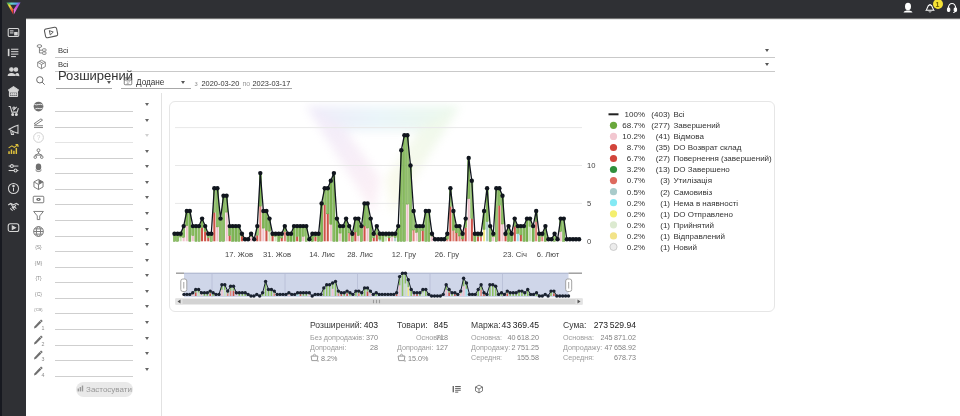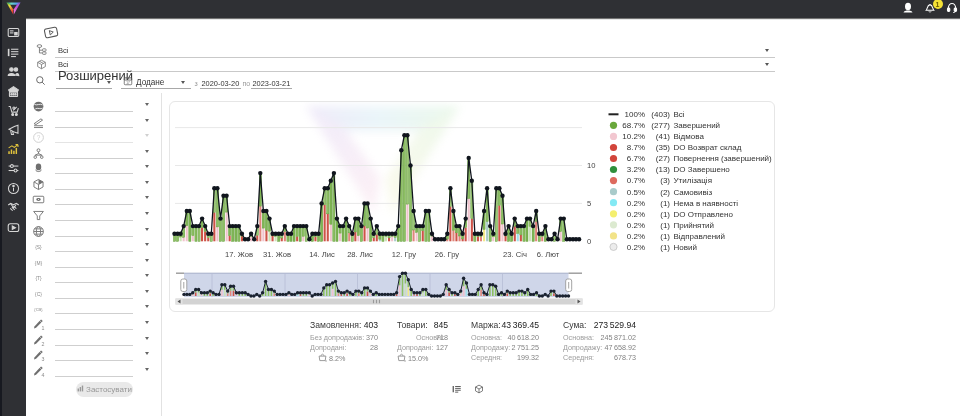--- a/index.html
+++ b/index.html
@@ -178,21 +178,21 @@
     <line x1="11" y1="1.5" x2="11" y2="4"></line>
     <text x="8" y="12.5" text-anchor="middle" style="font:5px 'Liberation Sans'" fill="#666" stroke="none">17</text>
   </svg>
 <div class="txt" style="left:136px;top:78px;font-size:8.2px">Додане</div>
 <div class="car" style="left:181px;top:81px"></div>
 <div class="ul" style="left:121px;top:88px;width:70px;background:#a8a8a8"></div>
 <div class="txt gray" style="left:194.5px;top:79.5px;font-size:7px">з</div>
 <div class="txt" style="left:201.5px;top:79px;font-size:7.4px">2020-03-20</div>
 <div class="ul" style="left:200px;top:88px;width:40.5px;background:#a8a8a8"></div>
 <div class="txt gray" style="left:242.5px;top:79.5px;font-size:7px">по</div>
-<div class="txt" style="left:252.5px;top:79px;font-size:7.4px">2023-03-21</div>
+<div class="txt" style="left:252.5px;top:79px;font-size:7.4px">2023-03-17</div>
 <div class="ul" style="left:251px;top:88px;width:41px;background:#a8a8a8"></div>
 
 <div class="frow" style="top:98.9px">
 <span class="fic"><svg width="13" height="13" viewBox="0 0 16 16" fill="none" stroke="#7a7a7a" stroke-width="1.2">
         <circle cx="8" cy="8" r="6" fill="#6f6f6f" stroke="none"></circle>
         <path d="M3 5.5 C6 7 10 4 13 6 M4 11 C7 9 11 12 13 10" stroke="#fff" stroke-width="1"></path>
       </svg></span>
 <span class="ful" style="background:#cfcfcf"></span>
 <span class="fcar" style="color:#666"></span>
 </div>
@@ -1089,27 +1089,27 @@
 <text x="475" y="136.7" text-anchor="end" class="lg">0.2%</text>
 <text x="500" y="136.7" text-anchor="end" class="lg">(1)</text>
 <text x="503.5" y="136.7" class="lg">Відправлений</text>
 <circle cx="443.5" cy="144.9" r="3.6" fill="#ececec" stroke="#bbb" stroke-width="0.7"></circle>
 <text x="475" y="147.7" text-anchor="end" class="lg">0.2%</text>
 <text x="500" y="147.7" text-anchor="end" class="lg">(1)</text>
 <text x="503.5" y="147.7" class="lg">Новий</text>
 </svg>
 </div>
 
-<div class="stath" style="left:310px;top:319.5px">Замовлення:</div>
+<div class="stath" style="left:310px;top:319.5px">Розширений:</div>
 <div class="stath" style="right:582px;top:319.5px;color:#222">403</div>
 <div class="stat" style="left:310px;top:333px">Без допродажів:</div>
 <div class="stat" style="right:582px;top:333px;color:#818181">370</div>
 <div class="stat" style="left:310px;top:343px">Допродані:</div>
 <div class="stat" style="right:582px;top:343px;color:#818181">28</div>
-<div class="stat" style="left:318px;top:352.5px;color:#818181"><svg width="9" height="9" viewBox="0 0 16 16" fill="none" stroke="#8a8a8a" stroke-width="1.5" style="vertical-align:-1px">
+<div class="stat" style="left:310px;top:352.5px;color:#818181"><svg width="9" height="9" viewBox="0 0 16 16" fill="none" stroke="#8a8a8a" stroke-width="1.5" style="vertical-align:-1px">
       <path d="M2 5.5 L14 5.5 L12.8 13.5 L3.2 13.5 Z"></path>
       <path d="M5.5 5.5 C5.5 1 10.5 1 10.5 5.5" stroke-width="1.3"></path>
       <text x="14.5" y="16" text-anchor="middle" style="font:6px Liberation Sans, sans-serif" fill="#8a8a8a" stroke="none">x</text>
     </svg> 8.2%</div>
 <div class="stath" style="left:397px;top:319.5px">Товари:</div>
 <div class="stath" style="right:512px;top:319.5px;color:#222">845</div>
 <div class="stat" style="left:416px;top:333px">Основні:</div>
 <div class="stat" style="right:512px;top:333px;color:#818181">718</div>
 <div class="stat" style="left:397px;top:343px">Допродані:</div>
 <div class="stat" style="right:512px;top:343px;color:#818181">127</div>
@@ -1118,21 +1118,21 @@
       <path d="M5.5 5.5 C5.5 1 10.5 1 10.5 5.5" stroke-width="1.3"></path>
       <text x="14.5" y="16" text-anchor="middle" style="font:6px Liberation Sans, sans-serif" fill="#8a8a8a" stroke="none">x</text>
     </svg> 15.0%</div>
 <div class="stath" style="left:471px;top:319.5px">Маржа:</div>
 <div class="stath" style="right:421px;top:319.5px;color:#222">43 369.45</div>
 <div class="stat" style="left:471px;top:333px">Основна:</div>
 <div class="stat" style="right:421px;top:333px;color:#818181">40 618.20</div>
 <div class="stat" style="left:471px;top:343px">Допродажу:</div>
 <div class="stat" style="right:421px;top:343px;color:#818181">2 751.25</div>
 <div class="stat" style="left:471px;top:352.5px">Середня:</div>
-<div class="stat" style="right:421px;top:352.5px;color:#818181">199.32</div>
+<div class="stat" style="right:421px;top:352.5px;color:#818181">155.58</div>
 <div class="stath" style="left:563px;top:319.5px">Сума:</div>
 <div class="stath" style="right:324px;top:319.5px;color:#222">273 529.94</div>
 <div class="stat" style="left:563px;top:333px">Основна:</div>
 <div class="stat" style="right:324px;top:333px;color:#818181">245 871.02</div>
 <div class="stat" style="left:563px;top:343px">Допродажу:</div>
 <div class="stat" style="right:324px;top:343px;color:#818181">47 658.92</div>
 <div class="stat" style="left:563px;top:352.5px">Середня:</div>
 <div class="stat" style="right:324px;top:352.5px;color:#818181">678.73</div>
 
 <svg style="position:absolute;left:452px;top:384px" width="10" height="10" viewBox="0 0 16 16" fill="none" stroke="#555" stroke-width="1.5">

